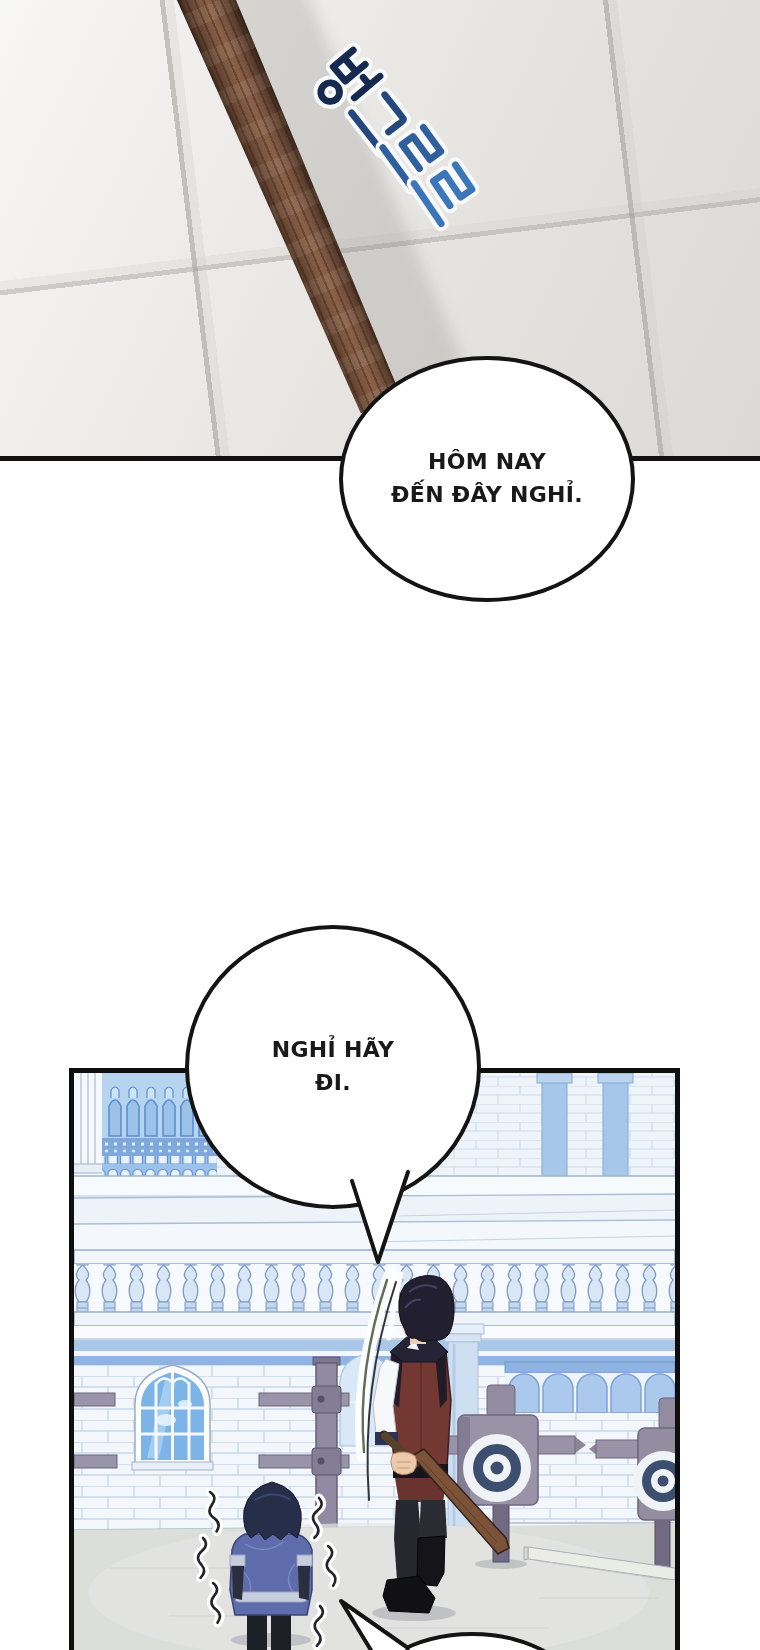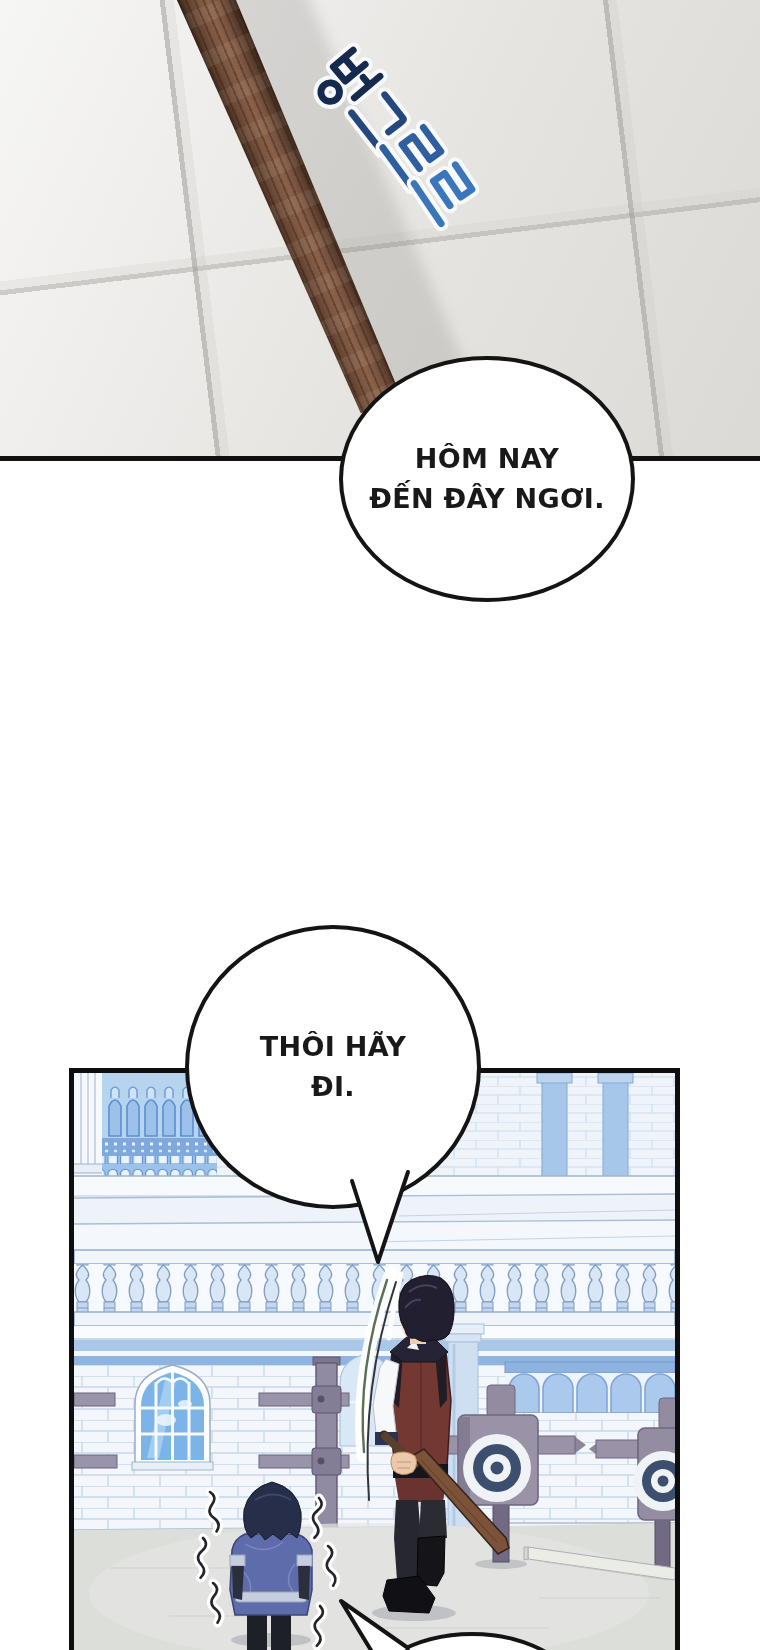--- a/index.html
+++ b/index.html
@@ -36,21 +36,21 @@
   .sfx-core{fill:none;stroke-width:11;stroke-linecap:round;stroke-linejoin:round;}
   
   .bubble{
     position:absolute;background:#ffffff;border:4px solid #141414;border-radius:50%;
     display:flex;flex-direction:column;align-items:center;justify-content:center;
     text-align:center;font-weight:700;color:#191919;z-index:10;letter-spacing:.3px;
   }
   #bubble1{left:339px;top:356px;width:288px;height:238px;}
   #bubble2{left:185px;top:925px;width:288px;height:276px;}
   #bubble3{left:362px;top:1632px;width:212px;height:130px;z-index:9;}
-  .b-line{font-size:27px;line-height:1.48;white-space:nowrap;}
+  .b-line{font-size:22px;line-height:1.48;white-space:nowrap;}
   
   #panel2{position:absolute;left:69px;top:1068px;width:611px;height:582px;z-index:5;}
   
   #tails{position:absolute;left:0;top:0;width:760px;height:1650px;z-index:11;pointer-events:none;}
   .tail{fill:#ffffff;stroke:#141414;stroke-width:4;stroke-linecap:round;stroke-linejoin:round;}
   .sq-halo{fill:none;stroke:#ffffff;stroke-width:9;stroke-linecap:round;}
   .sq-core{fill:none;stroke:#23232a;stroke-width:2.6;stroke-linecap:round;}
 </style>
 </head>
 <body>
@@ -349,25 +349,25 @@
             <use href="#sq" class="sq-core" transform="translate(251,538) rotate(6)"></use>
       </g>
     </g>
 
     <path d="M2.5,582 V2.5 H608.5 V582" fill="none" stroke="#0e0e0e" stroke-width="5"></path>
   </svg>
   </div>
 
   <div id="bubble1" class="bubble">
     <div class="b-line">HÔM NAY</div>
-    <div class="b-line">ĐẾN ĐÂY NGƠI.</div>
+    <div class="b-line">ĐẾN ĐÂY NGHỈ.</div>
   </div>
 
   <div id="bubble2" class="bubble">
-    <div class="b-line">THÔI HÃY</div>
+    <div class="b-line">NGHỈ HÃY</div>
     <div class="b-line">ĐI.</div>
   </div>
 
   <div id="bubble3" class="bubble"></div>
 
   <svg id="tails" viewBox="0 0 760 1650">
     <path class="tail" d="M352,1181 L378,1262 L408,1172"></path>
     <path class="tail" d="M408,1648 L341,1601 L380,1665"></path>
   </svg>
 

